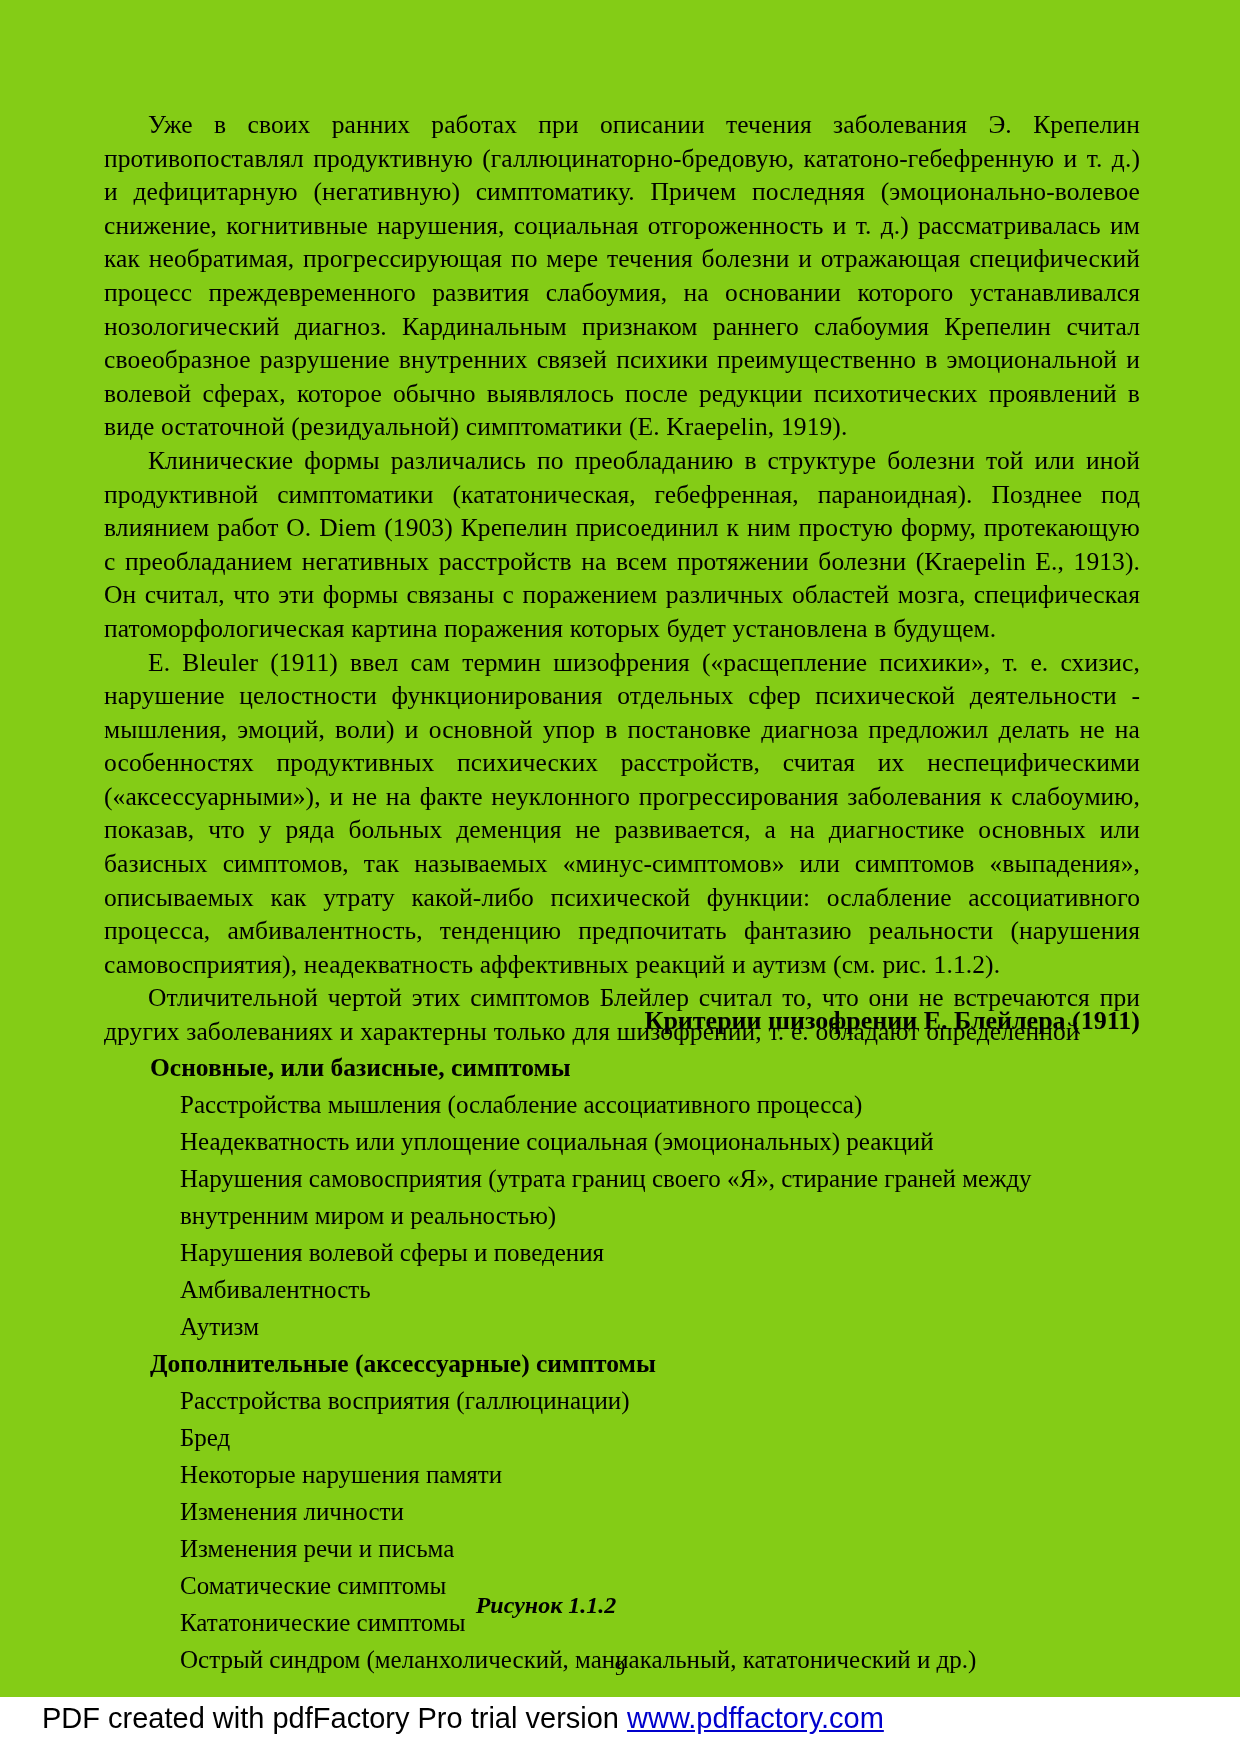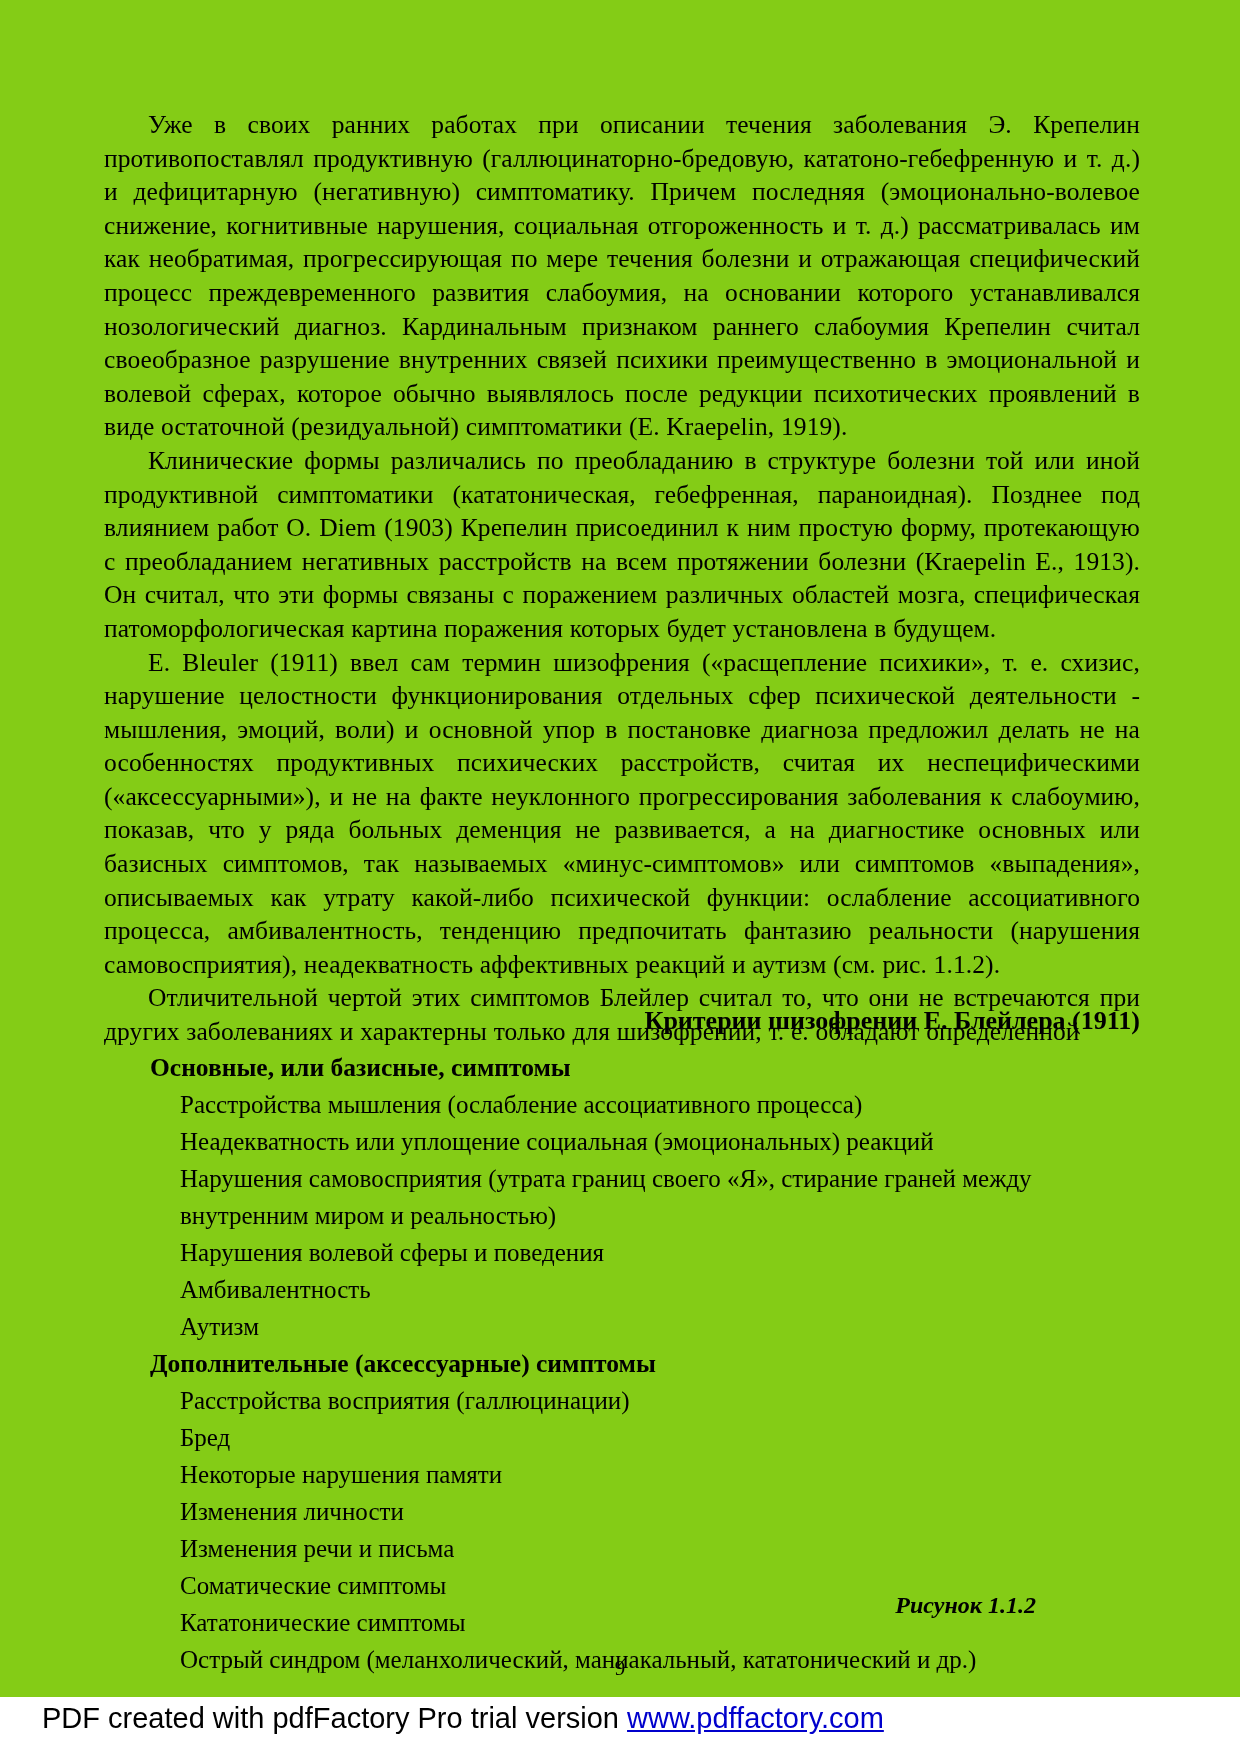--- a/index.html
+++ b/index.html
@@ -82,24 +82,25 @@
     font-size: 25px;
     line-height: 37px;
     margin: 0 0 0 30px;
   }
 
   .fig-caption {
     position: absolute;
     left: 0;
     top: 1592px;
     width: 1036px;
-    text-align: right;
+    text-align: center;
     font-style: italic;
     font-weight: bold;
     font-size: 24px;
+    padding-left: 28px;
   }
 
   .page-number {
     position: absolute;
     left: 0;
     top: 1656px;
     width: 1240px;
     text-align: center;
     font-size: 21px;
   }

